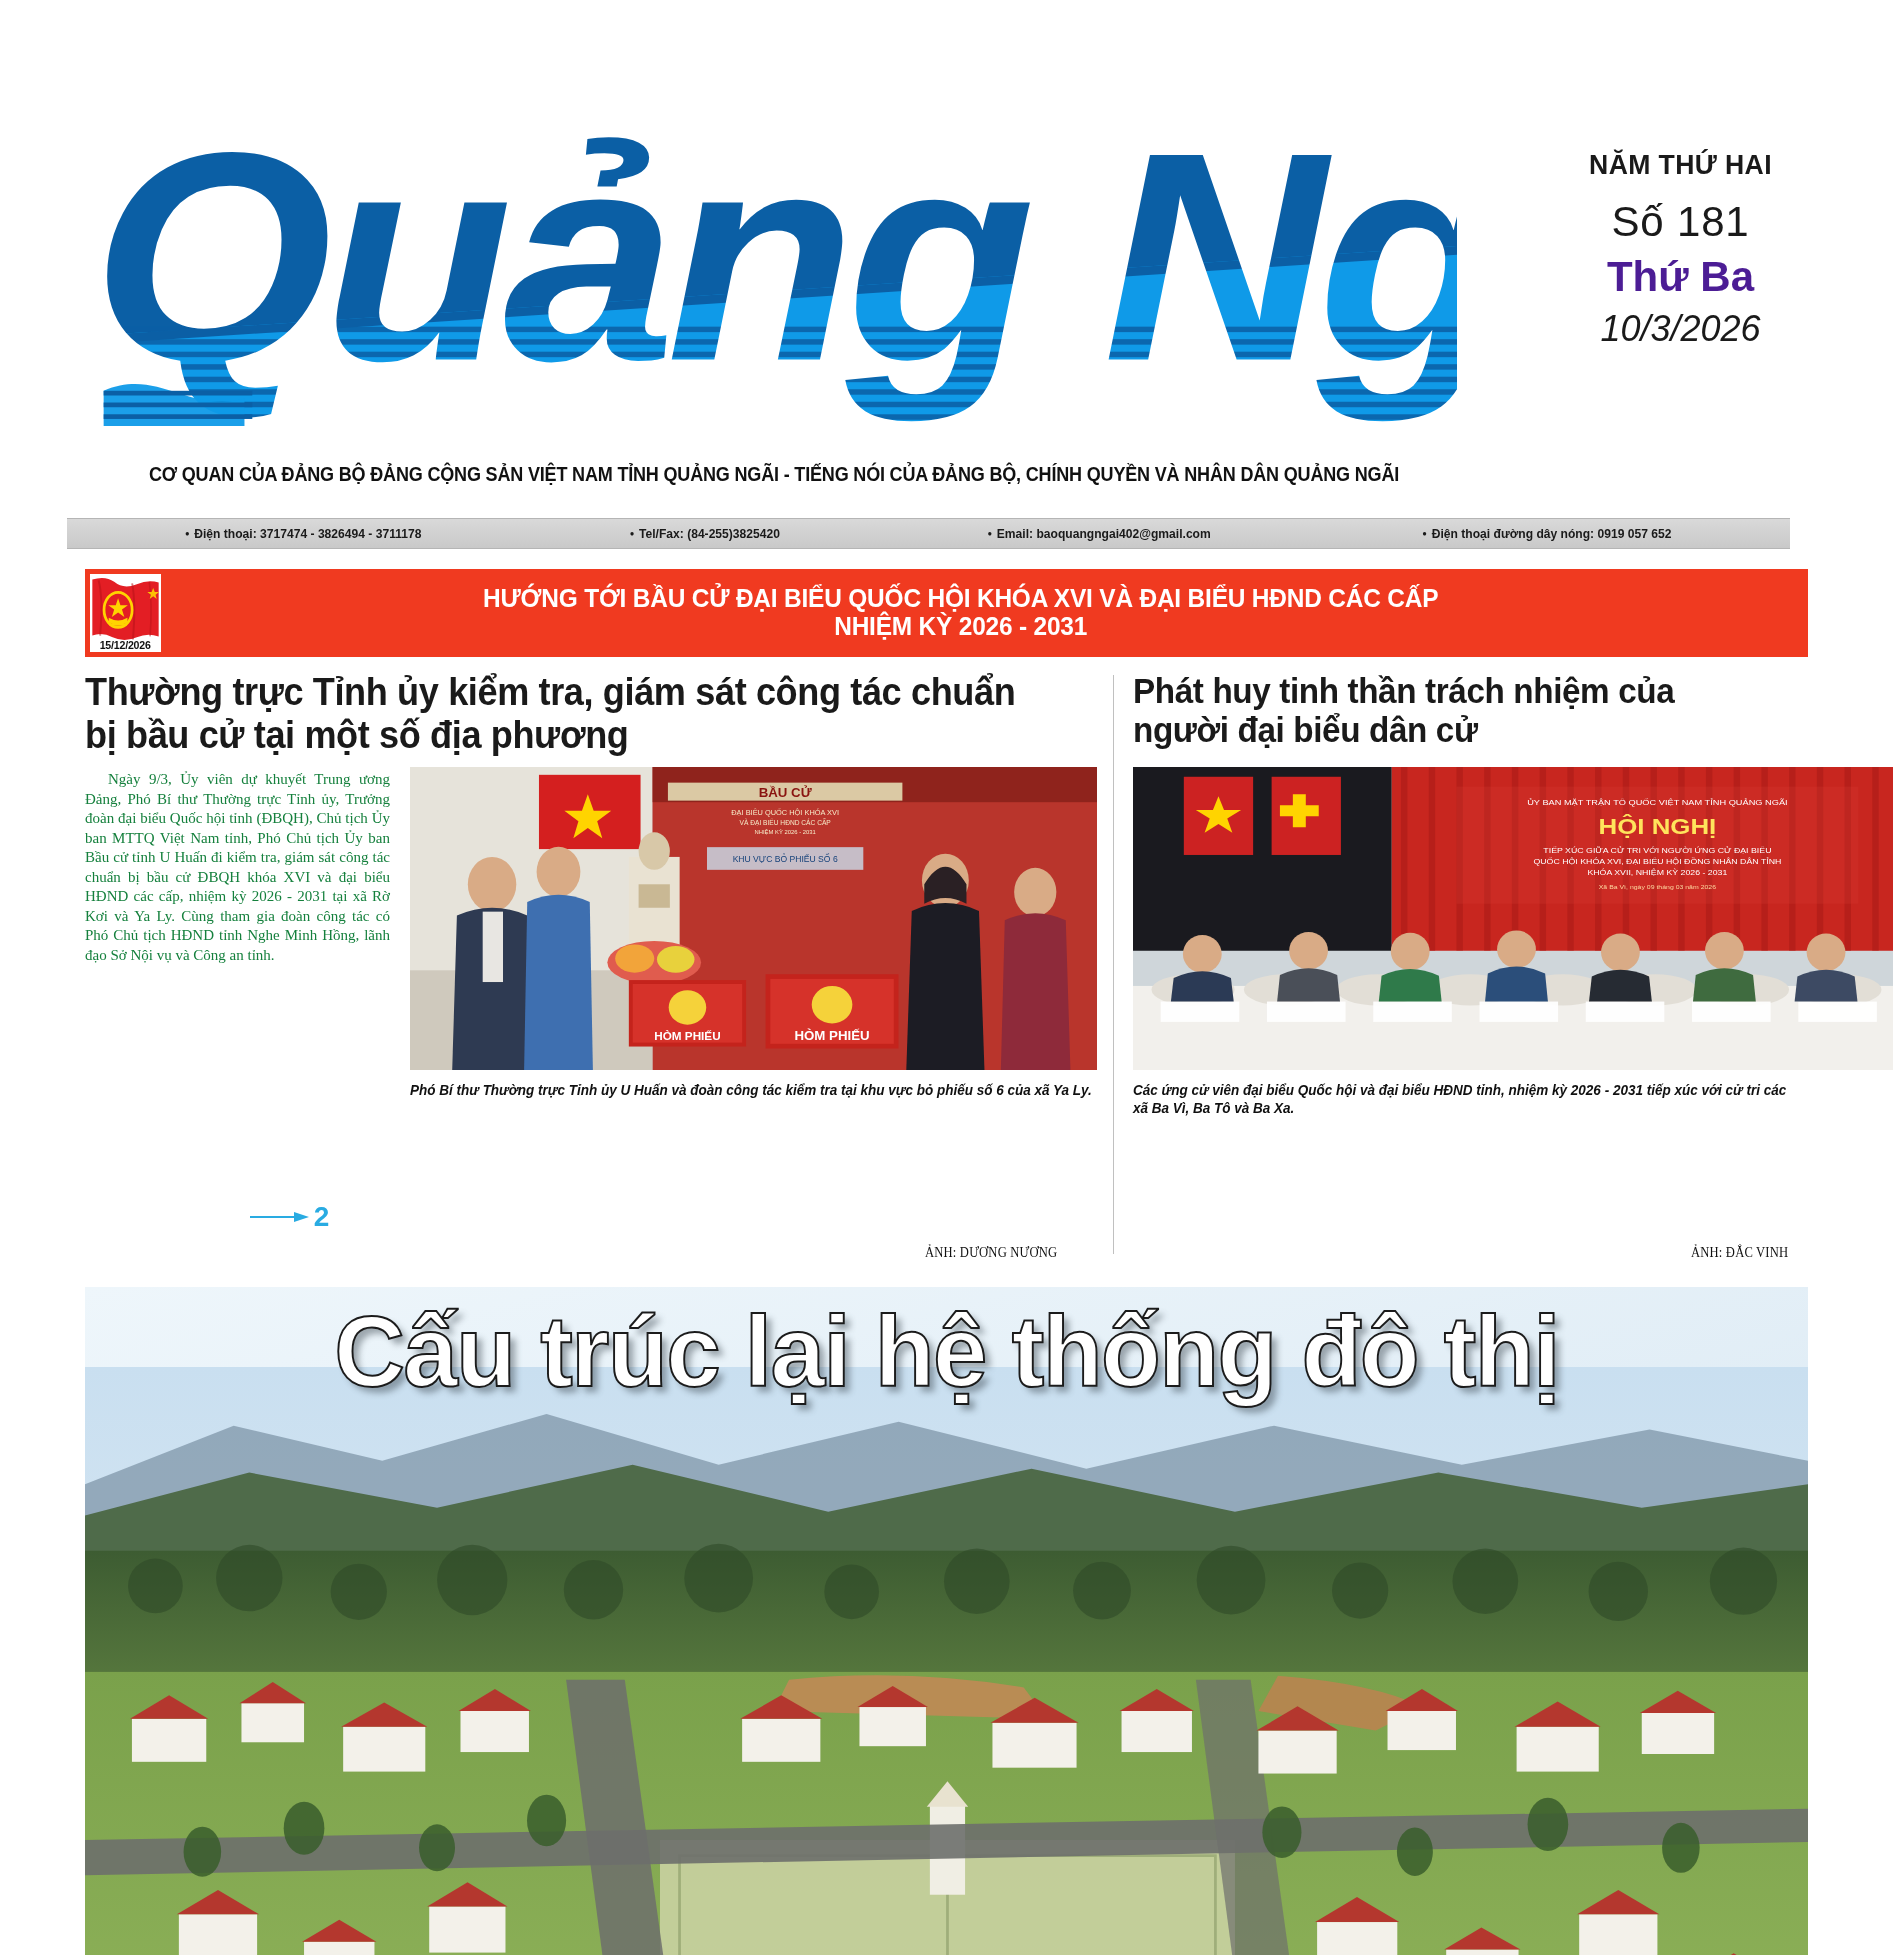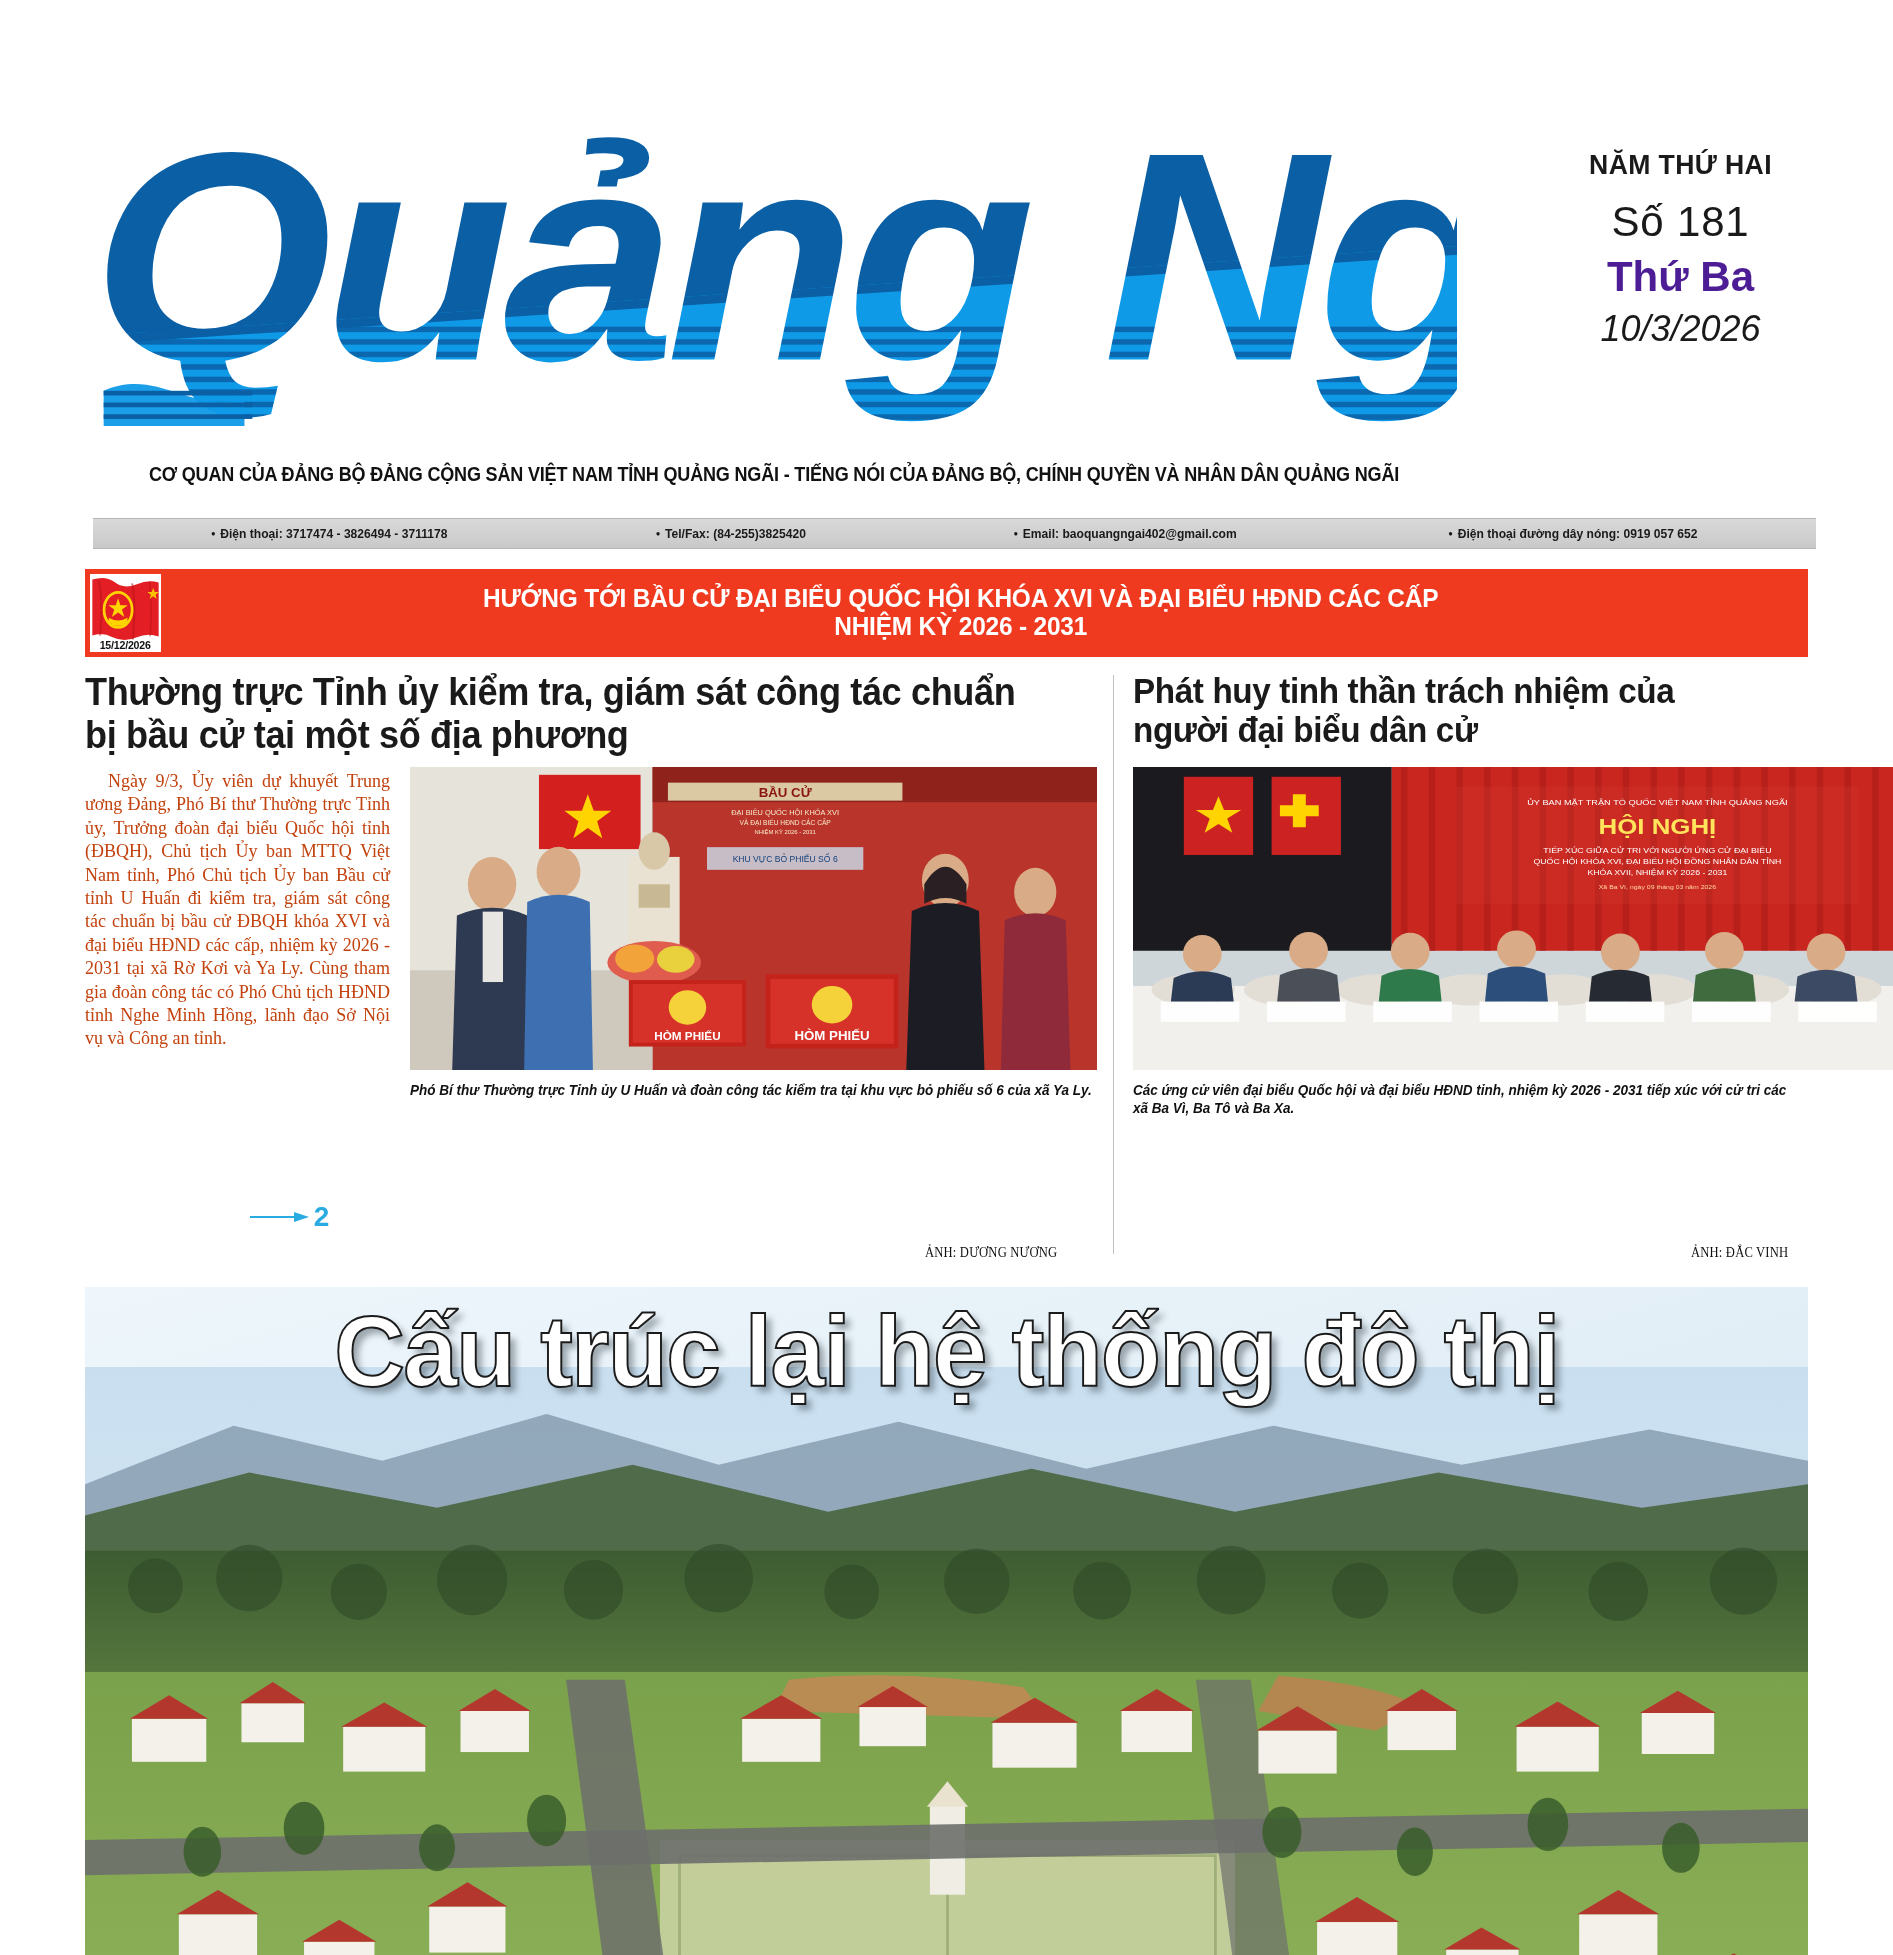--- a/index.html
+++ b/index.html
@@ -77,21 +77,21 @@
     font-weight: 400;
     margin-top: 7px;
     letter-spacing: 0px;
     white-space: nowrap;
     font-style: italic;
   }
 
   
   .contact-bar {
     position: absolute;
-    left: 93px; top: 518px;
+    left: 67px; top: 518px;
     width: 1723px;
     height: 31px;
     background: linear-gradient(#d9d9d9, #c9c9c9);
     border-top: 0.8px solid #b5b5b5;
     border-bottom: 0.8px solid #b5b5b5;
     display: flex;
     align-items: center;
     justify-content: space-around;
     padding: 0 11.7px;
   }
@@ -177,24 +177,24 @@
     transform-origin: left top;
   }
   .art-left .headline { font-size: 38px; }
   .art-right .headline { font-size: 35px; }
 
   .art-body {
     position: absolute;
     left: 0; top: 99px;
     width: 305px;
     font-family: "Liberation Serif", serif;
-    font-size: 18px;
+    font-size: 15px;
     line-height: 1.30;
     text-align: justify;
-    color: #c2410c;
+    color: #15803d;
     hyphens: auto;
   }
   .art-body .indent { padding-left: 23px; }
 
   .photo {
     background: #c9d6dd;
     position: relative;
     overflow: hidden;
   }
   .photo svg { display: block; width: 100%; height: 100%; }

